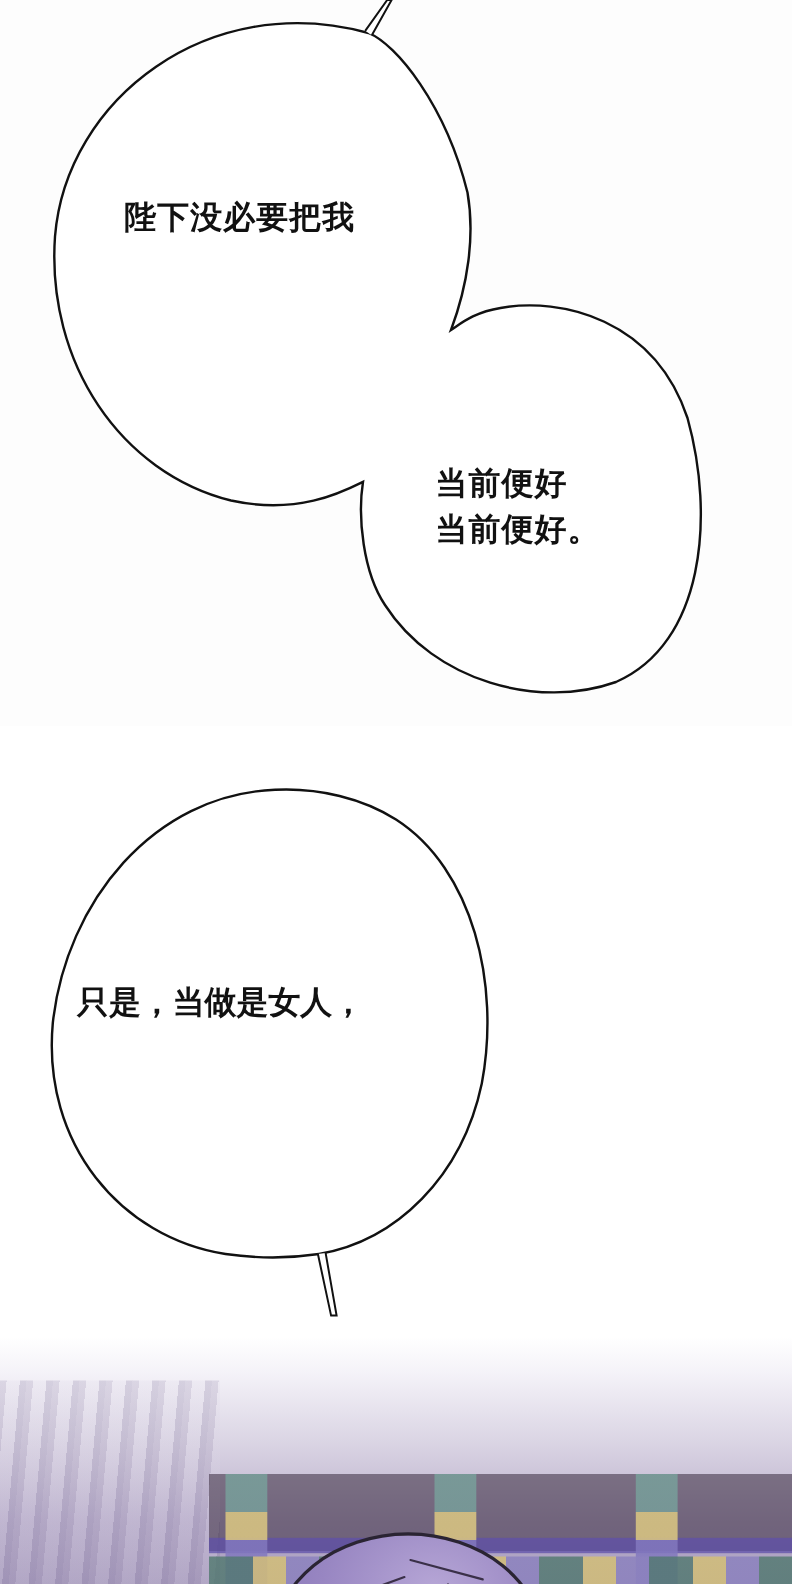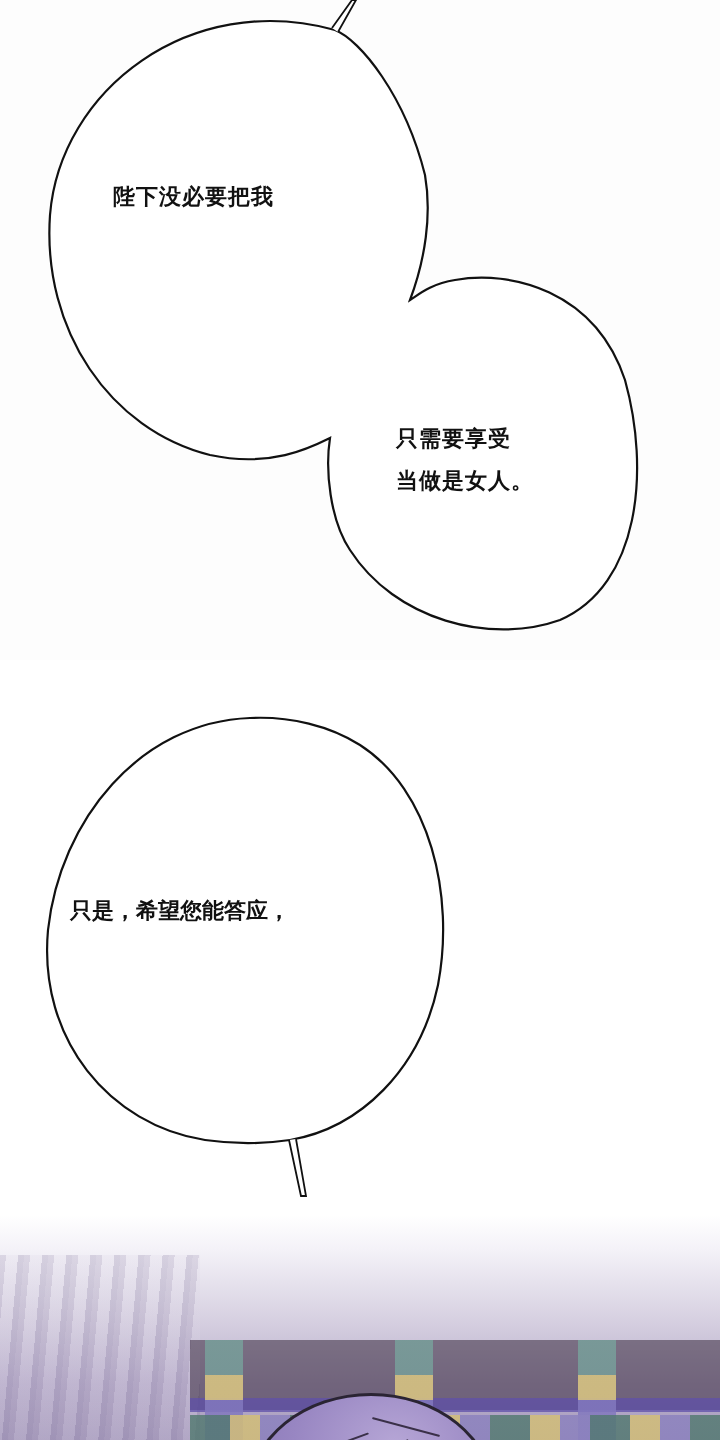--- a/index.html
+++ b/index.html
@@ -12,21 +12,21 @@
       position: absolute; left: 0; top: 0; width: 720px; height: 660px;
       background: #fdfdfd;
     }
     .panel-mid {
       position: absolute; left: 0; top: 660px; width: 720px; height: 560px;
       background: #ffffff;
     }
     svg.bubbles { position: absolute; left: 0; top: 0; width: 720px; height: 1220px; }
     .dialogue {
       position: absolute; color: #111; font-weight: bold;
-      font-size: 22px; line-height: 42px; letter-spacing: 1px;
+      font-size: 29px; line-height: 42px; letter-spacing: 1px;
       white-space: nowrap;
     }
     .dialogue .line { display: block; }
     .art {
       position: absolute; left: 0; top: 1215px; width: 720px; height: 225px;
       overflow: hidden;
     }
     .art-bg {
       position: absolute; inset: 0;
       background: linear-gradient(180deg, #ffffff 0%, #f4f2f8 15%, #d8d2e2 45%, #b9aecb 75%, #a79bbd 100%);
@@ -81,26 +81,26 @@
            C360,1128 420,1070 438,985 C455,895 430,790 360,745 C330,726 290,716 250,718 Z" fill="#ffffff" stroke="#111" stroke-width="2.2"></path>
 
   <path d="M289,1140 L301,1196 L306,1196 L296,1139" fill="#ffffff" stroke="#111" stroke-width="1.8"></path>
 </svg>
 
 <div class="dialogue" style="left:113px; top:176px;">
   <span class="line">陛下没必要把我</span>
 </div>
 
 <div class="dialogue" style="left:396px; top:418px;">
-  <span class="line">只需要享受</span>
-  <span class="line">当做是女人。</span>
+  <span class="line">当前便好</span>
+  <span class="line">当前便好。</span>
 </div>
 
 <div class="dialogue" style="left:70px; top:890px; letter-spacing:0px;">
-  <span class="line">只是，希望您能答应，</span>
+  <span class="line">只是，当做是女人，</span>
 </div>
 
 <div class="art">
   <div class="art-bg"></div>
   <div class="curtain"></div>
   <div class="beam"></div>
   <div class="beam-stripe"></div>
   <div class="post" style="left:205px;"></div>
   <div class="post" style="left:395px;"></div>
   <div class="post" style="left:578px;"></div>

